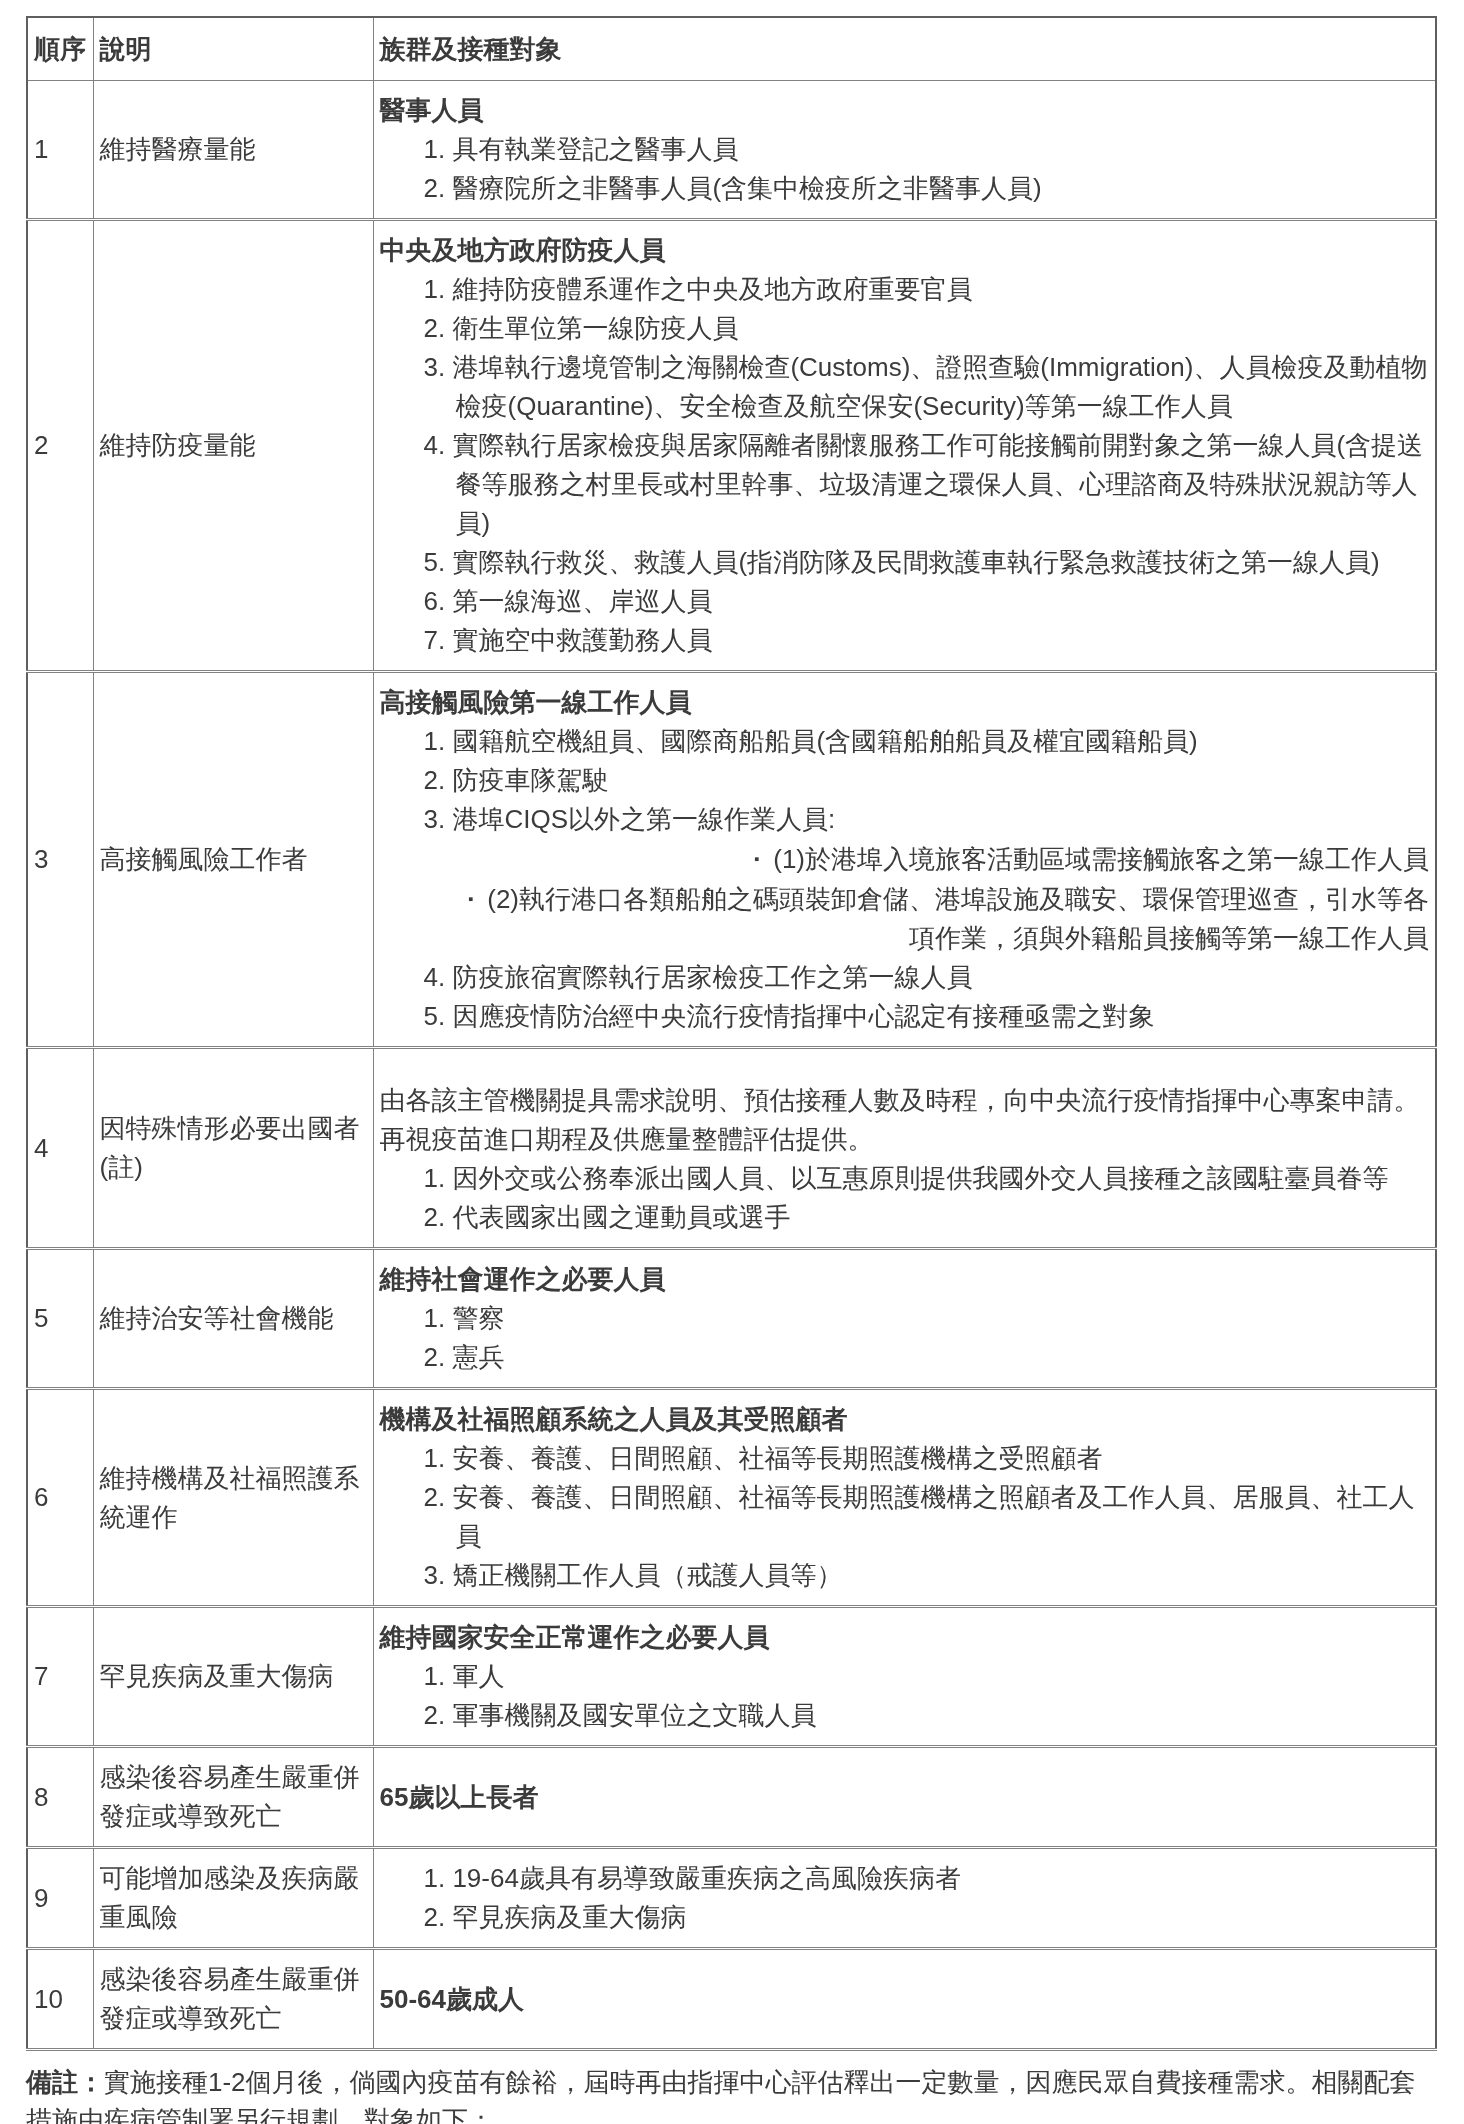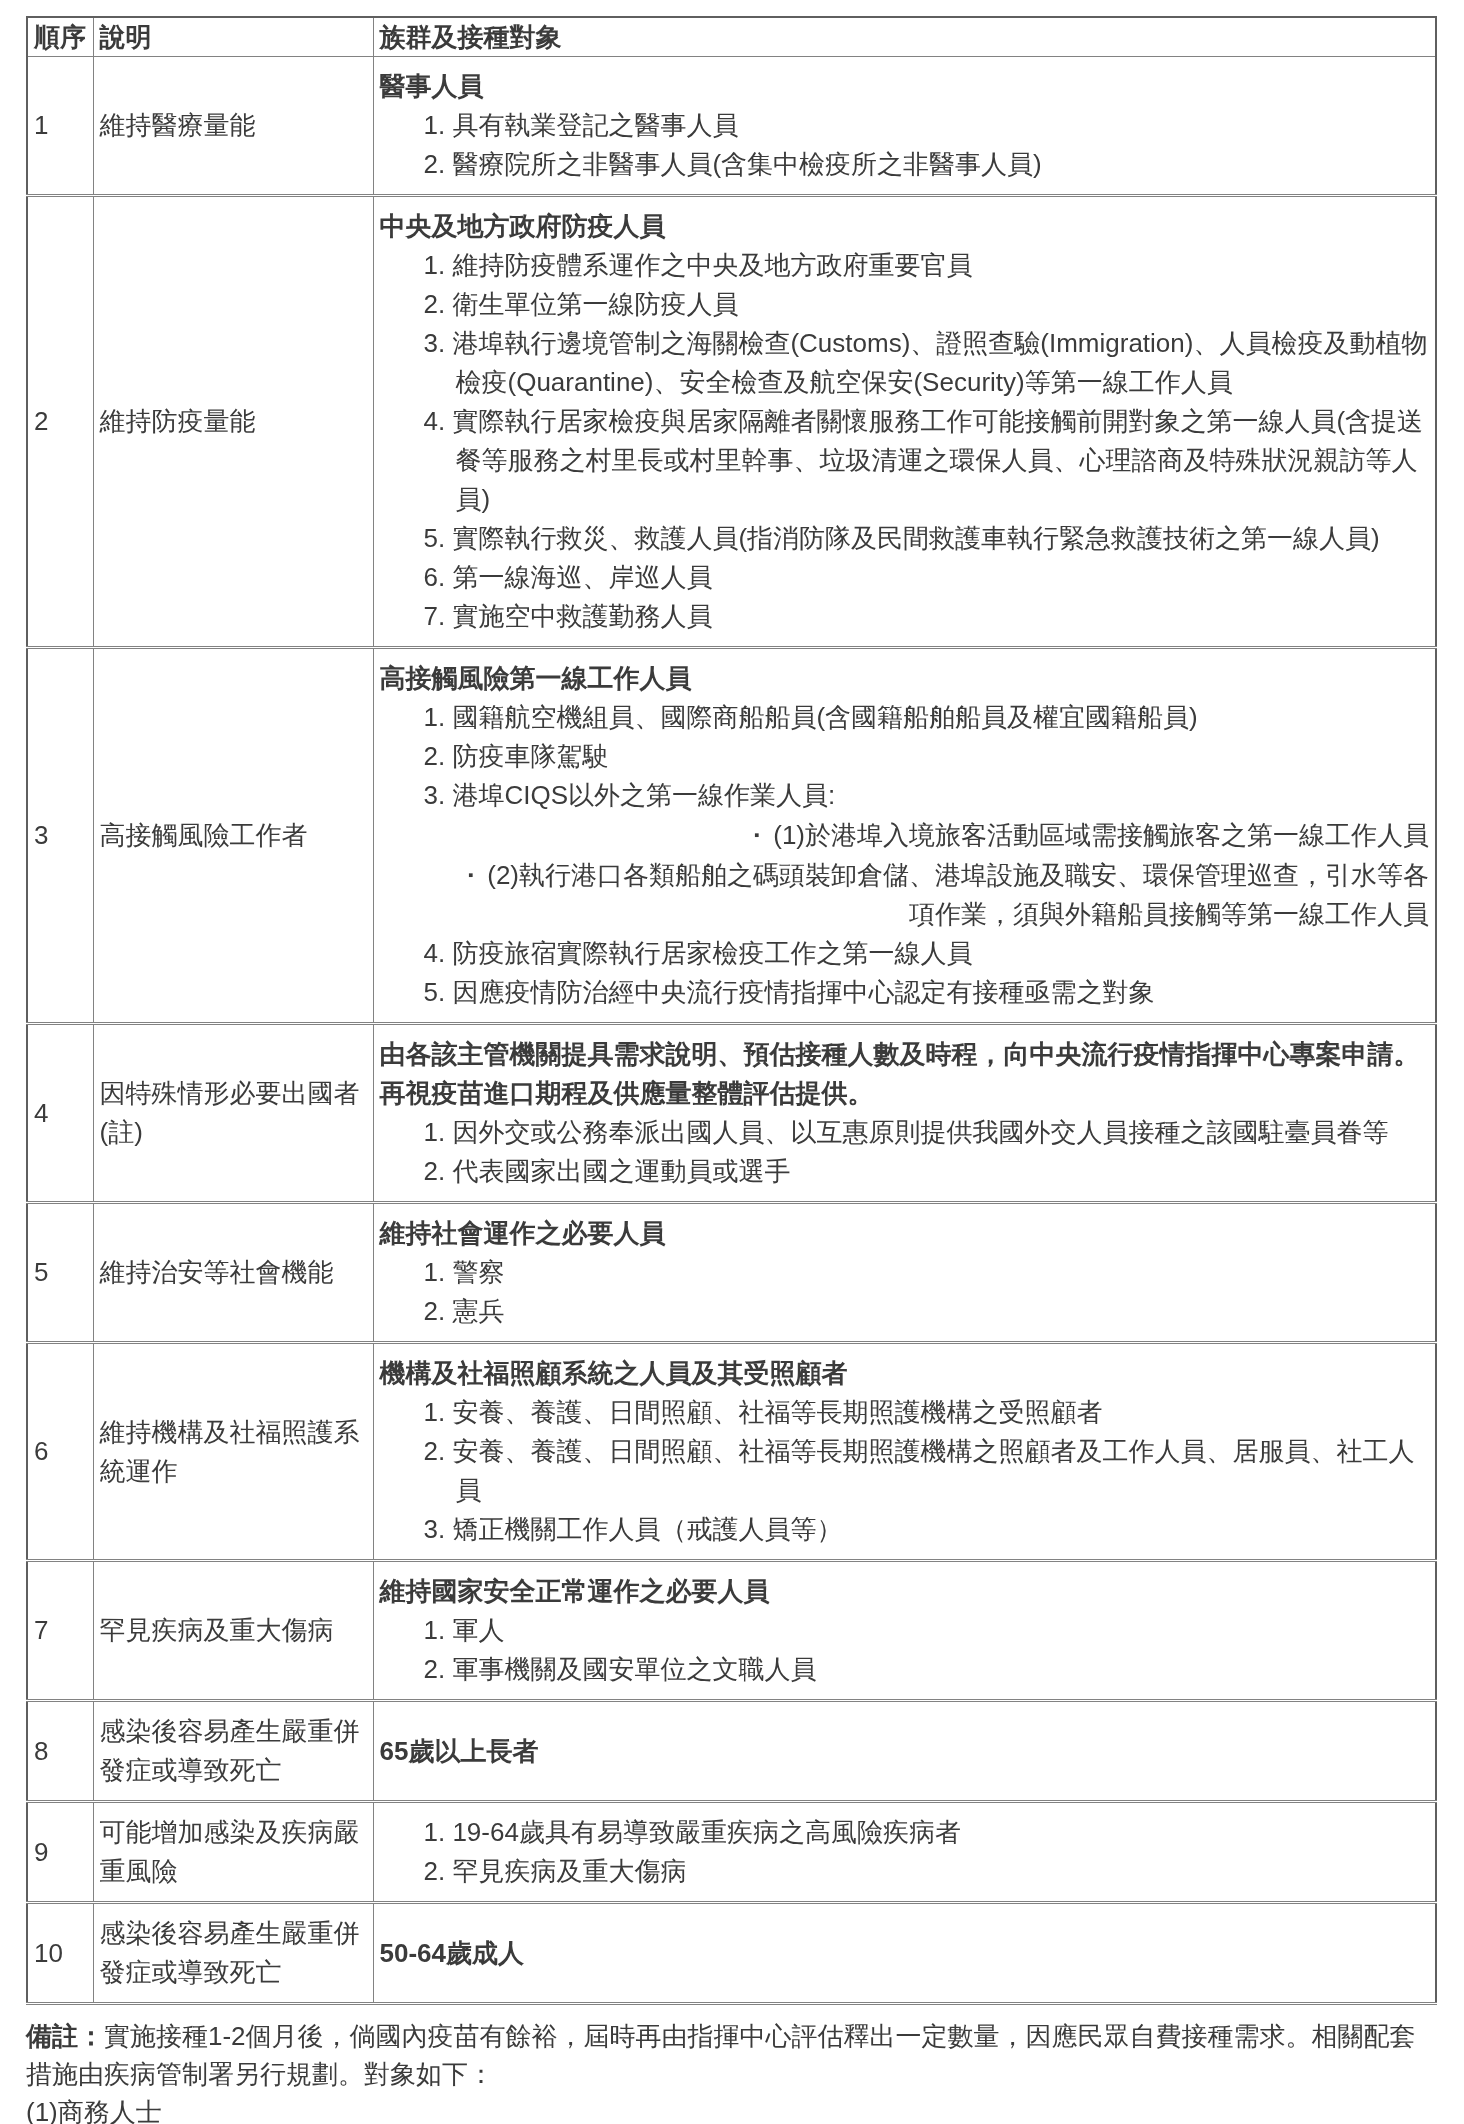--- a/index.html
+++ b/index.html
@@ -39,27 +39,27 @@
     border: 1px solid #828282;
     vertical-align: middle;
     padding: 10px 6px;
     line-height: 39px;
     text-align: left;
     word-break: break-word;
   }
   thead th {
     font-weight: bold;
     line-height: 34px;
-    padding: 2px 6px;
+    padding: 14px 6px;
     margin-left: 48px;
   }
   tbody td { border-top: 3px double #828282; border-bottom: 3px double #828282; }
   tbody tr.first-row td { border-top: 1px solid #828282; }
   .heading { font-weight: bold; }
-  .intro   { font-weight: bold; }
+  .intro   { font-weight: normal; margin-top: 22px; }
   .item {
     margin-left: 44px;
     padding-left: 32px;
     text-indent: -32px;
   }
   .item.sub {
     margin-left: 70px;
     padding-left: 31px;
     text-indent: -31px;
     text-align: right;

